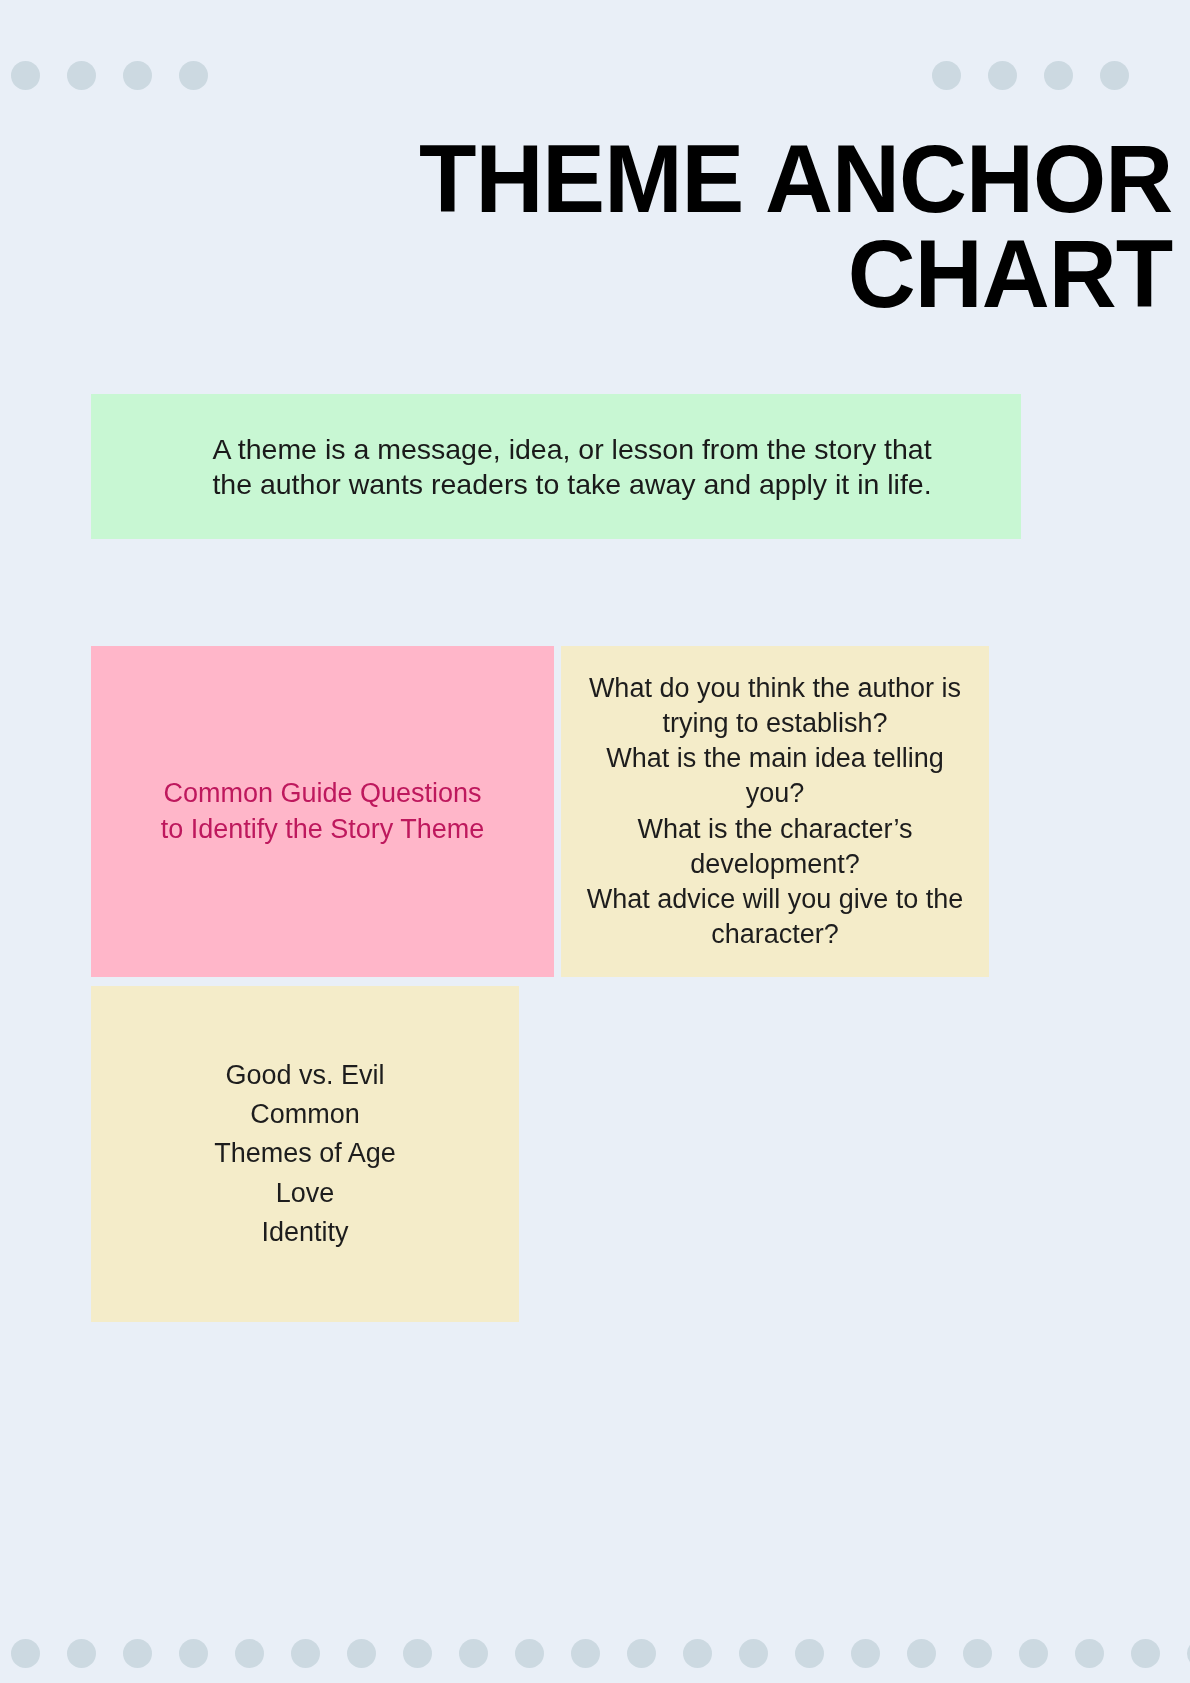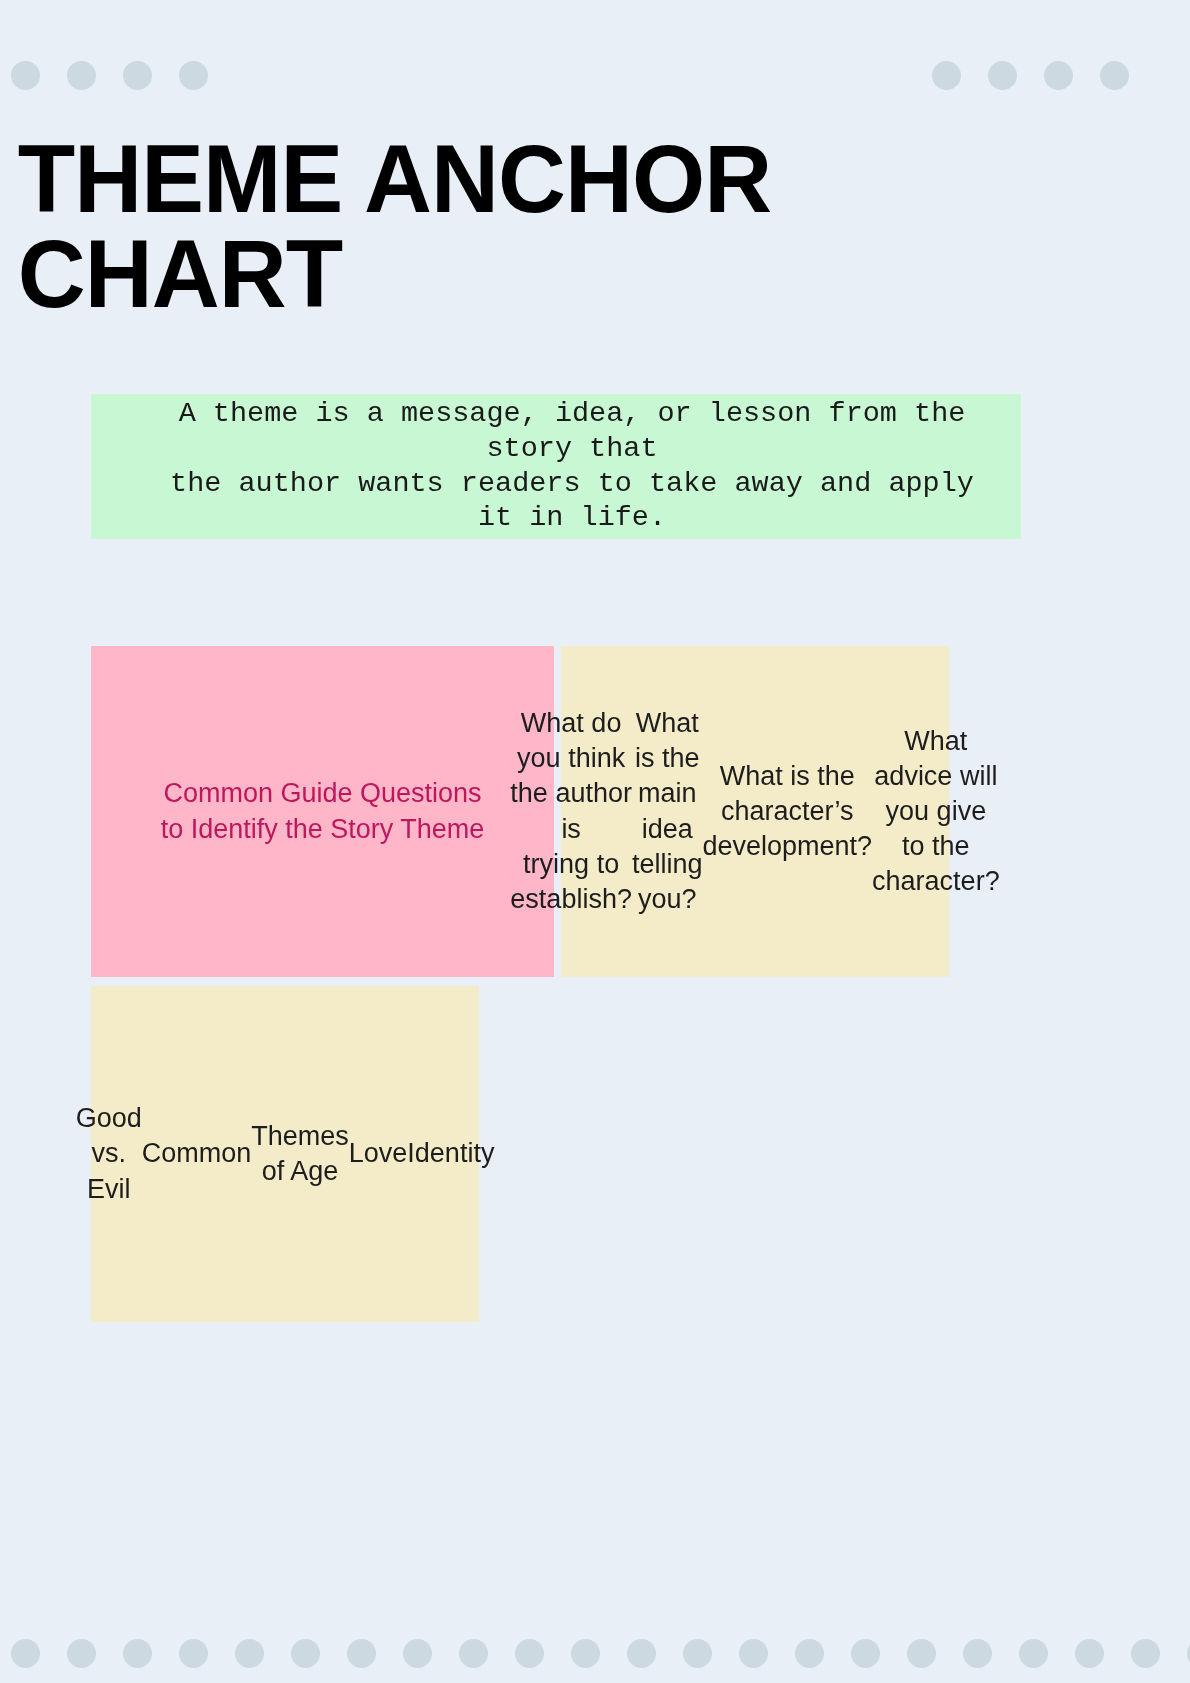--- a/index.html
+++ b/index.html
@@ -36,21 +36,21 @@
     border-radius: 50%;
     background: #ccd9e1;
   }
 
   
   .title-wrap {
     position: absolute;
     top: 131px;
     left: 0;
     width: 1190px;
-    text-align: left;
+    text-align: right;
   }
   .title {
     font-family: "Liberation Sans Narrow", "Liberation Sans", sans-serif;
     font-weight: 700;
     font-size: 97px;
     line-height: 0.98;
     letter-spacing: -1px;
     color: #000000;
     transform: scaleX(0.97);
     transform-origin: center;
@@ -64,21 +64,21 @@
     top: 394px;
     width: 930px;
     height: 145px;
     background: #c8f7d3;
     display: flex;
     align-items: center;
     justify-content: center;
     padding: 0 40px;
   }
   .definition-text {
-    font-family: Liberation Mono, monospace;
+    font-family: Liberation Sans, sans-serif;
     font-size: 28.5px;
     line-height: 1.22;
     color: #1a1a1a;
     text-align: center;
     white-space: pre-line;
     margin-left: 32px;
   }
 
   
   .table {
@@ -94,24 +94,24 @@
   }
   .cell-label {
     width: 463px;
     background: #ffb6c9;
     display: flex;
     align-items: center;
     justify-content: center;
     padding: 0 30px;
   }
   .cell-content {
-    width: 388px;
+    width: 428px;
     background: #f4ecc9;
     display: flex;
-    flex-direction: row;
+    flex-direction: column;
     align-items: center;
     justify-content: center;
     padding: 0 20px;
   }
   .row-questions .cell-label,
   .row-questions .cell-content { height: 331px; }
   .row-themes .cell-label,
   .row-themes .cell-content { height: 336px; }
 
   .label-text {

